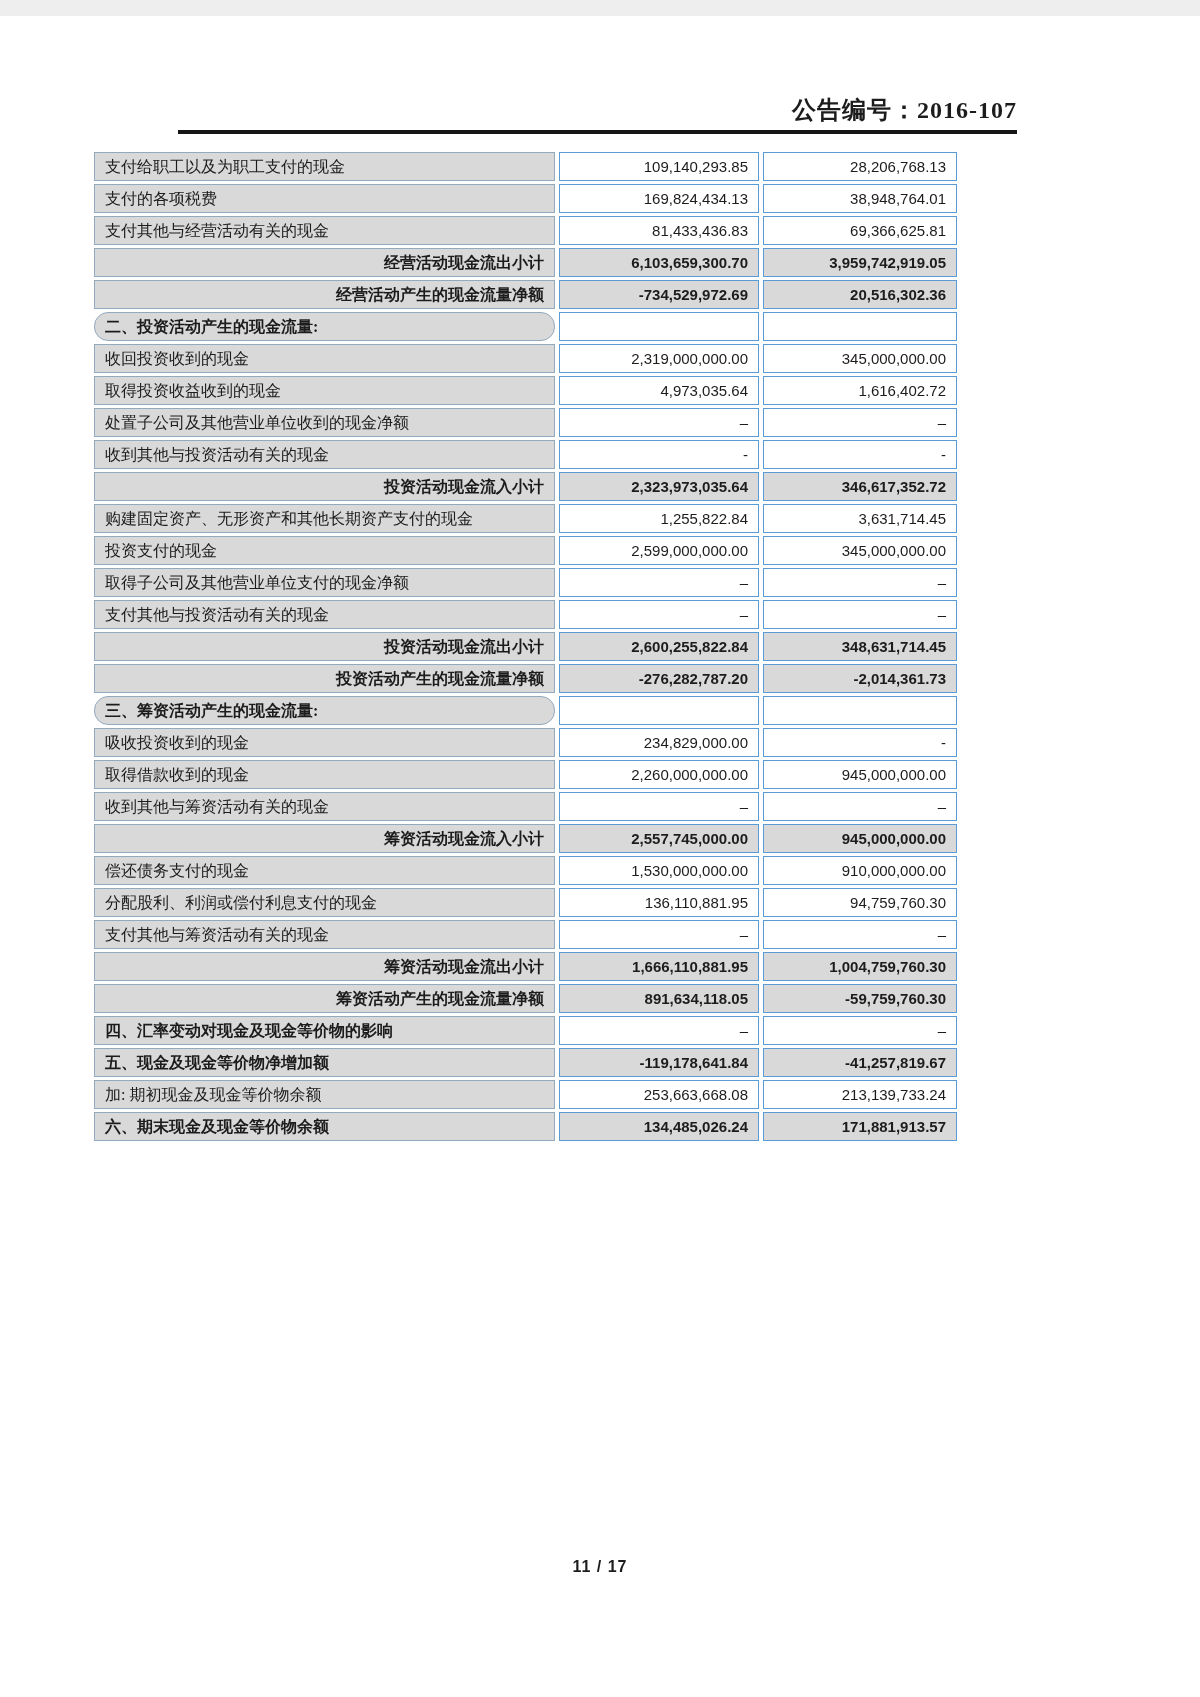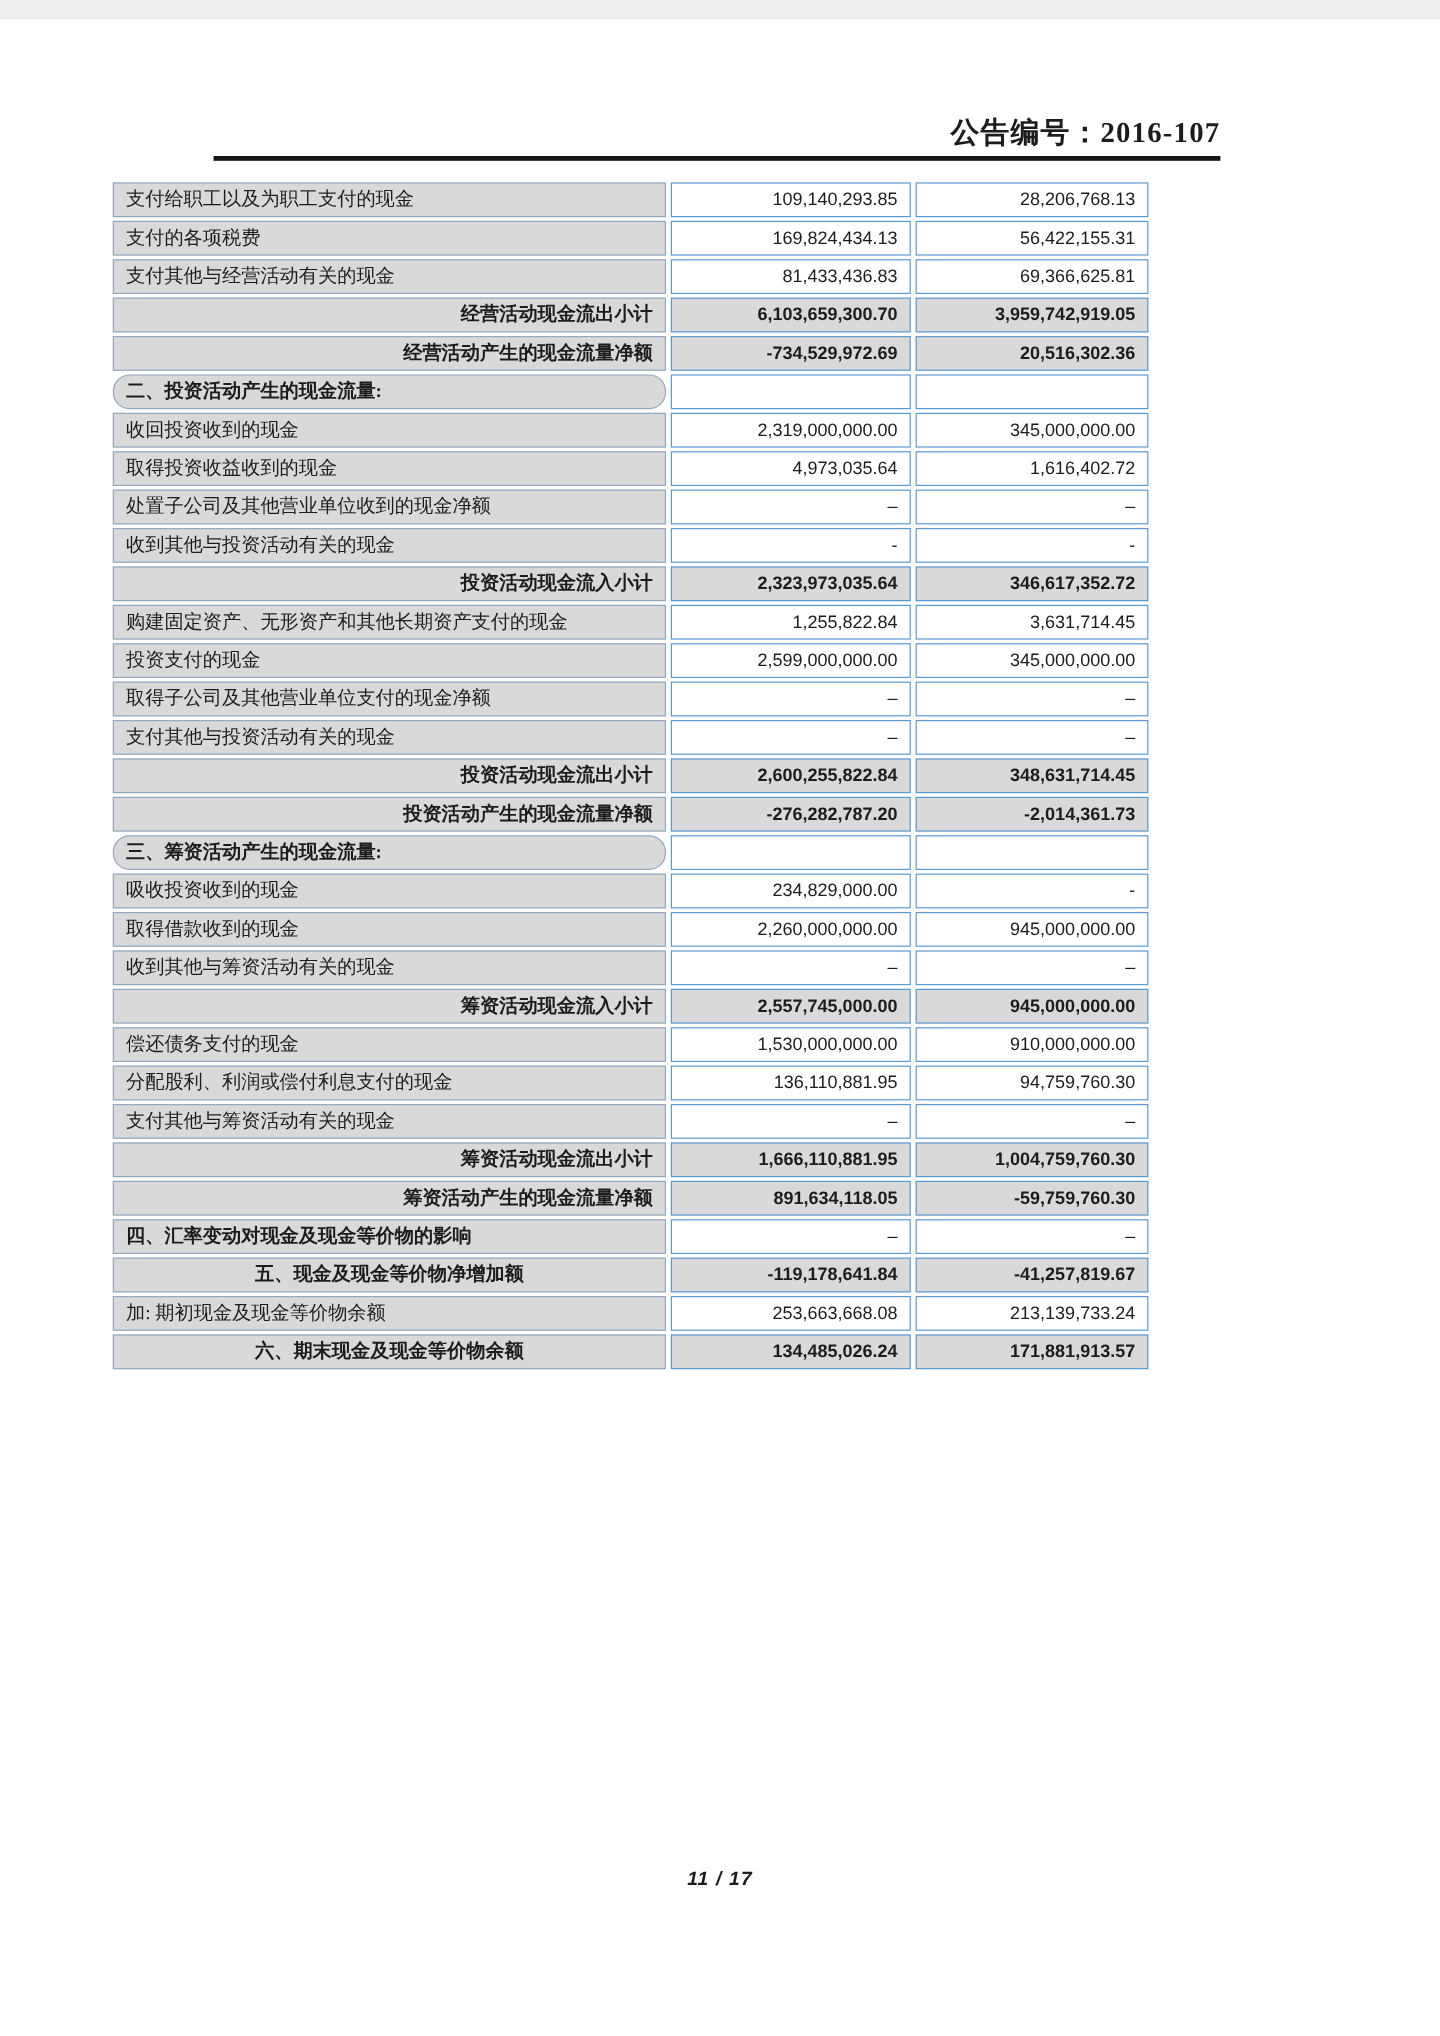--- a/index.html
+++ b/index.html
@@ -56,32 +56,31 @@
   td.num{
     background:#ffffff;
     text-align:right;
     font-family:"Liberation Sans","DejaVu Sans",sans-serif;
     font-size:15px;
   }
   tr.row-subtotal td.lbl{ text-align:right; font-weight:bold; }
   tr.row-subtotal td.num{ background:var(--shade-gray); font-weight:bold;padding-left:40px; }
   tr.row-section td.lbl{ font-weight:bold;border-radius:14px; }
   tr.row-hplain td.lbl{ font-weight:bold; }
-  tr.row-hshaded td.lbl{ font-weight:bold;text-align:center; }
+  tr.row-hshaded td.lbl{ font-weight:bold; }
   tr.row-hshaded td.num{ background:var(--shade-gray); font-weight:bold; }
   
   .page-footer{
     position:absolute; top:1542px; left:0; width:100%;
     text-align:center;
   }
   .page-num{
     font-size:16px; font-weight:bold;
     font-family:"Liberation Sans","DejaVu Sans",sans-serif;
     letter-spacing:1px;
-    font-style:italic;
   }
 </style>
 </head>
 <body>
 
 <div class="page">
 
   <div class="doc-header">
     <div class="announce-no">公告编号：2016-107</div>
     <div class="header-rule"></div>
@@ -95,21 +94,21 @@
     </colgroup>
     <tbody>
         <tr class="row-item">
           <td class="lbl">支付给职工以及为职工支付的现金</td>
           <td class="num">109,140,293.85</td>
           <td class="num">28,206,768.13</td>
         </tr>
         <tr class="row-item">
           <td class="lbl">支付的各项税费</td>
           <td class="num">169,824,434.13</td>
-          <td class="num">56,422,155.31</td>
+          <td class="num">38,948,764.01</td>
         </tr>
         <tr class="row-item">
           <td class="lbl">支付其他与经营活动有关的现金</td>
           <td class="num">81,433,436.83</td>
           <td class="num">69,366,625.81</td>
         </tr>
         <tr class="row-subtotal">
           <td class="lbl">经营活动现金流出小计</td>
           <td class="num">6,103,659,300.70</td>
           <td class="num">3,959,742,919.05</td>

